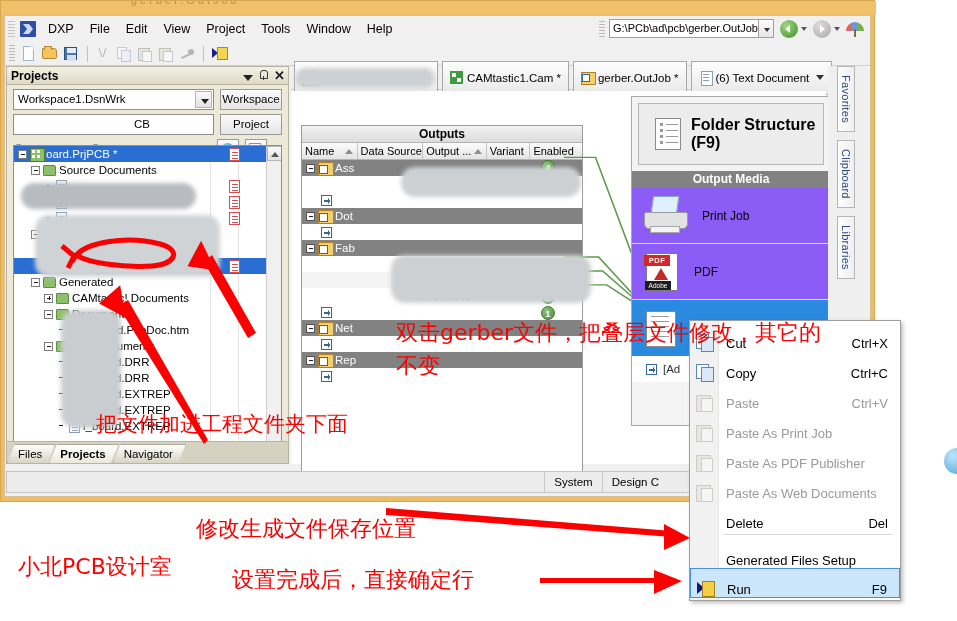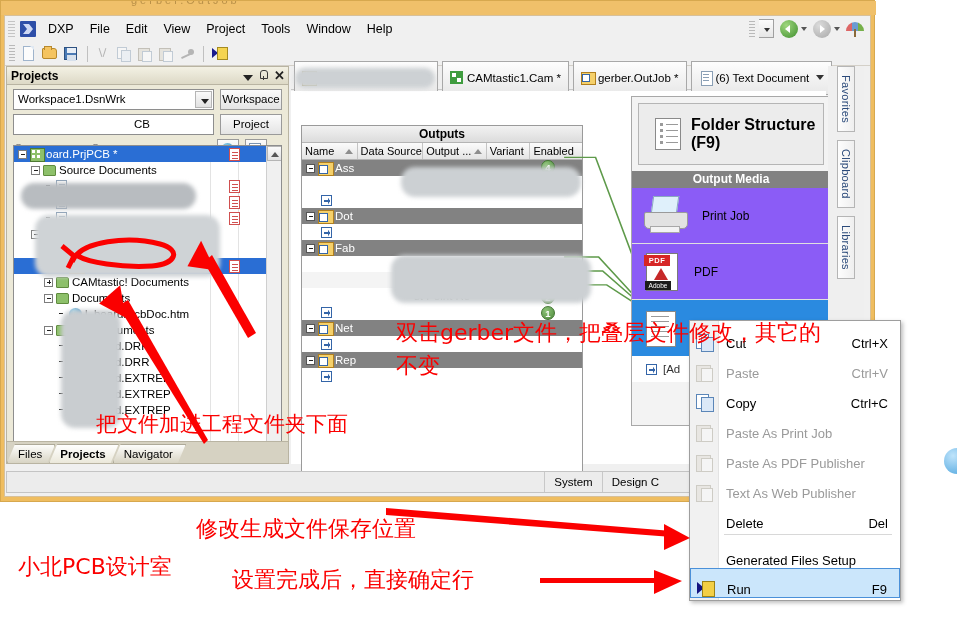--- a/index.html
+++ b/index.html
@@ -392,20 +392,21 @@
         <div class="menu-item"><span>File</span></div>
         <div class="menu-item"><span>Edit</span></div>
         <div class="menu-item"><span>View</span></div>
         <div class="menu-item"><span>Project</span></div>
         <div class="menu-item"><span>Tools</span></div>
         <div class="menu-item"><span>Window</span></div>
         <div class="menu-item"><span>Help</span></div>
 
         <div class="path-wrap">
           <div class="path-grip"></div>
+          <div class="path-box">G:\PCb\ad\pcb\gerber.OutJob</div>
           <div class="path-drop"></div>
           <div class="nav-btn nav-back nav-arrow-l"></div>
           <div class="tiny-caret"></div>
           <div class="nav-btn nav-fwd nav-arrow-r"></div>
           <div class="tiny-caret"></div>
           <div class="umbrella"></div>
         </div>
       </div>
 
       <div class="toolbar">
@@ -525,20 +526,25 @@
                 <span class="exp"></span>
                 <span class="folder"></span>
                 <span>Output Job Files</span>
               </div>
               <div class="tn sel" style="padding-left: 43px;">
                 <span class="exp none"></span>
                 <span class="ojic"></span>
                 <span>gerber.OutJob *</span>
                 <span class="red-doc"></span>
               </div>
+              <div class="tn" style="padding-left: 17px;">
+                <span class="exp"></span>
+                <span class="folder"></span>
+                <span>Generated</span>
+              </div>
               <div class="tn" style="padding-left: 30px;">
                 <span class="exp plus"></span>
                 <span class="folder"></span>
                 <span>CAMtastic! Documents</span>
               </div>
               <div class="tn" style="padding-left: 30px;">
                 <span class="exp"></span>
                 <span class="folder"></span>
                 <span>Documents</span>
               </div>
@@ -755,41 +761,41 @@
   </div>
 
   <div class="ctxmenu">
     <div class="ctx-gutter"></div>
     <div id="ctx-items">
         <div class="ctx-item">
           <span class="gic ic-c-copy"></span>
           <span class="lbl">Cut</span>
           <span class="acc">Ctrl+X</span>
         </div>
+        <div class="ctx-item">
+          <span class="gic ic-c-copy"></span>
+          <span class="lbl">Copy</span>
+          <span class="acc">Ctrl+C</span>
+        </div>
         <div class="ctx-item disabled">
           <span class="gic ic-c-paste" style="opacity: 0.45;"></span>
           <span class="lbl">Paste</span>
           <span class="acc">Ctrl+V</span>
         </div>
-        <div class="ctx-item">
-          <span class="gic ic-c-copy"></span>
-          <span class="lbl">Copy</span>
-          <span class="acc">Ctrl+C</span>
-        </div>
         <div class="ctx-item disabled">
           <span class="gic ic-c-paste" style="opacity: 0.45;"></span>
           <span class="lbl">Paste As Print Job</span>
         </div>
         <div class="ctx-item disabled">
           <span class="gic ic-c-paste" style="opacity: 0.45;"></span>
           <span class="lbl">Paste As PDF Publisher</span>
         </div>
         <div class="ctx-item disabled">
           <span class="gic ic-c-paste" style="opacity: 0.45;"></span>
-          <span class="lbl">Text As Web Publisher</span>
+          <span class="lbl">Paste As Web Documents</span>
         </div>
         <div class="ctx-item">
           <span class="lbl">Delete</span>
           <span class="acc">Del</span>
         </div>
         <div class="ctx-sep"></div>
         <div class="ctx-item">
           <span class="lbl">Generated Files Setup</span>
         </div>
         <div class="ctx-item hl">

